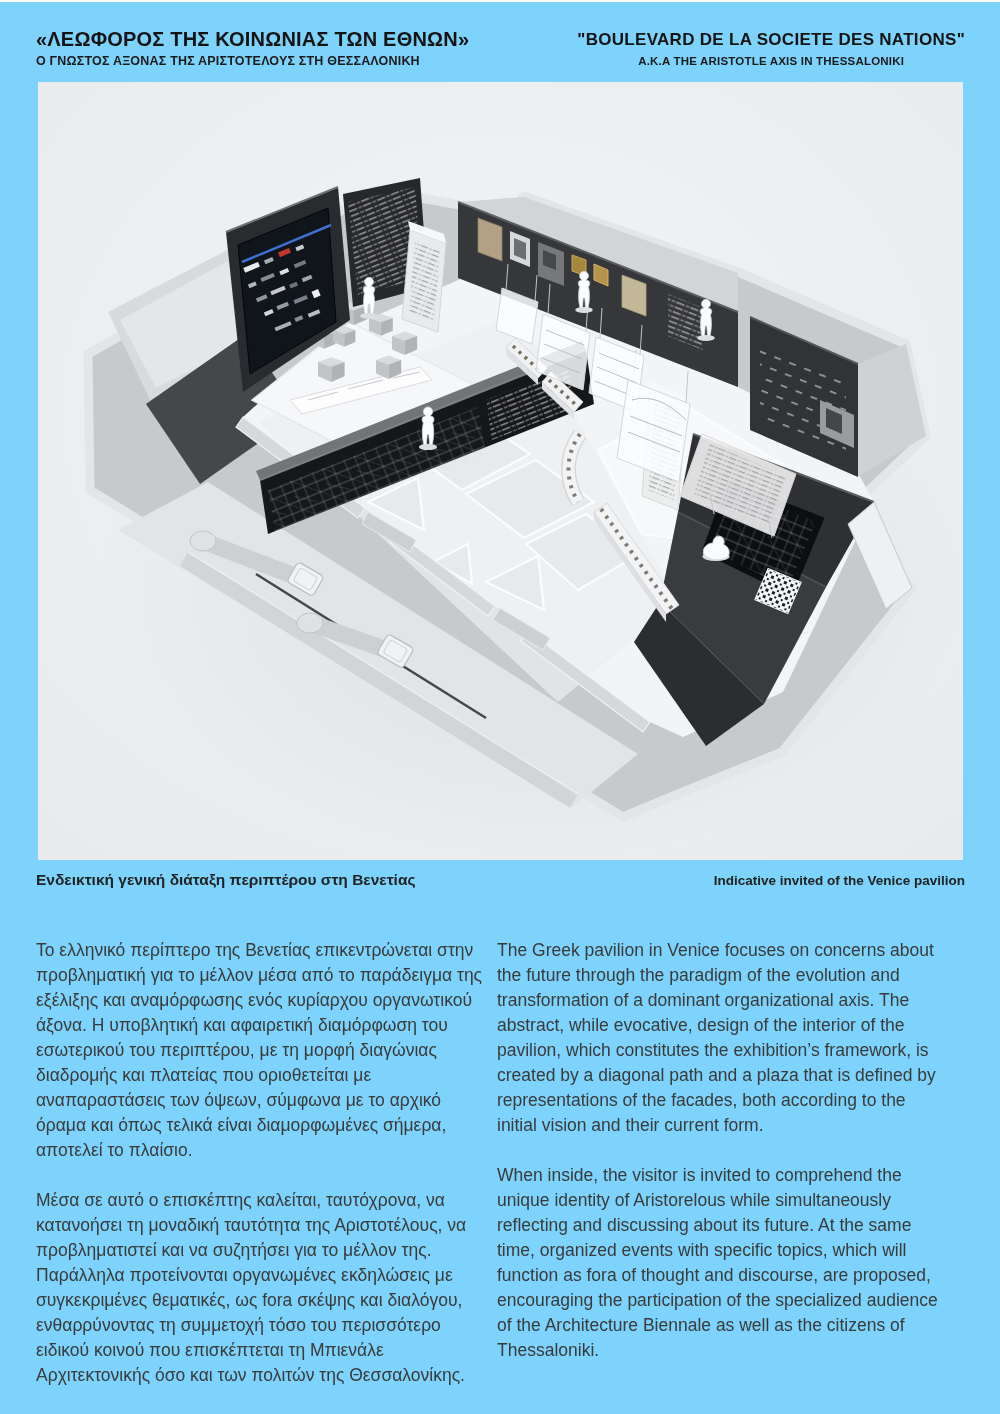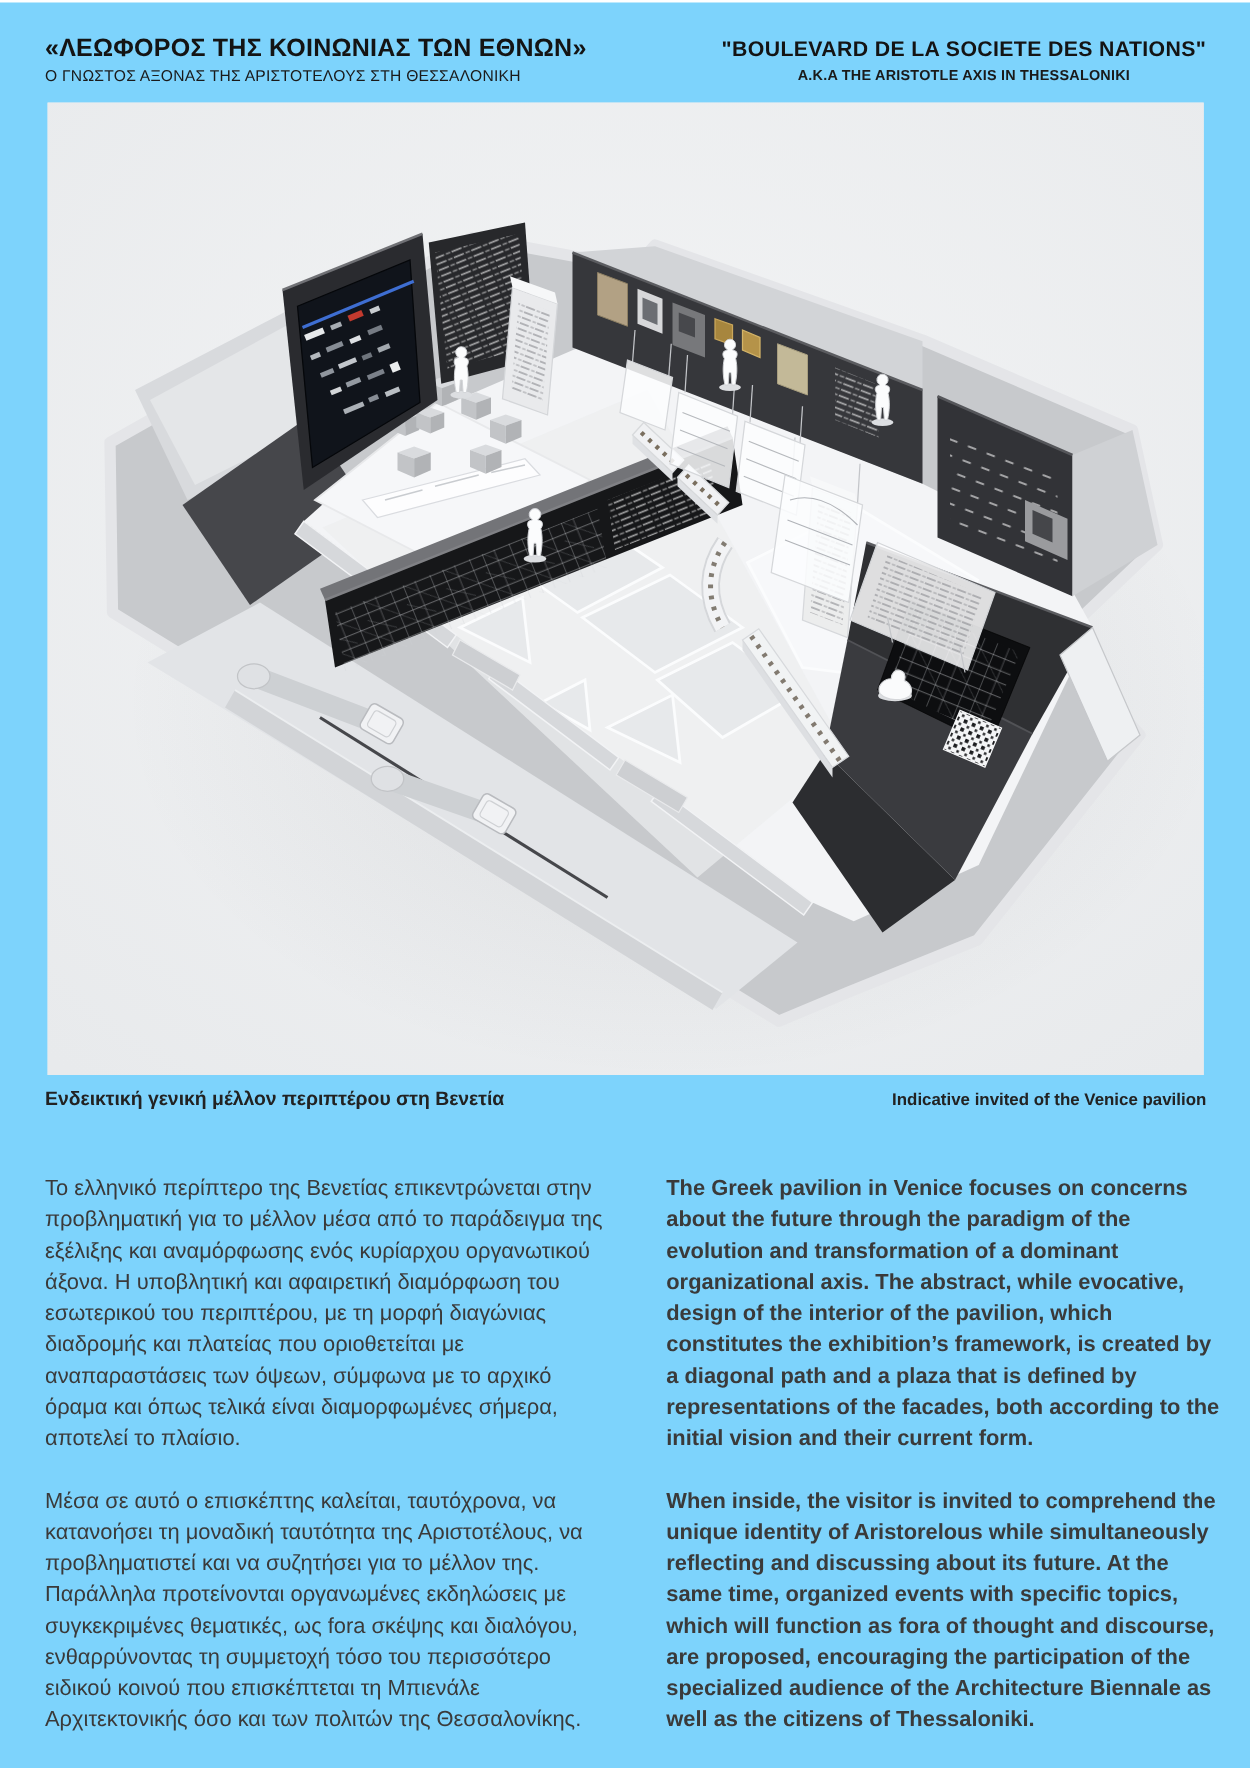--- a/index.html
+++ b/index.html
@@ -2,33 +2,33 @@
 <html><head>
 <meta charset="utf-8">
 <style>
   * { margin:0; padding:0; box-sizing:border-box; }
   html,body { background:#ffffff; }
   .page { position:relative; width:1000px; height:1414px; margin:2px auto; background:#7dd3fc;
           font-family:"Liberation Sans", sans-serif; color:#1d1d1d; overflow:hidden; }
   .header { position:absolute; left:36px; right:35px; top:26px; display:flex;
             justify-content:space-between; align-items:flex-start; }
   .h-left .title { font-size:20px; font-weight:bold; letter-spacing:.2px; color:#141414; }
-  .h-left .subtitle { font-size:12.5px; font-weight:normal; margin-top:3px; letter-spacing:.2px; color:#1a1a1a; }
+  .h-left .subtitle { font-size:12.5px; font-weight:bold; margin-top:3px; letter-spacing:.2px; color:#1a1a1a; }
   .h-right { text-align:right; }
   .h-right .title { font-size:17px; font-weight:bold; letter-spacing:.3px; margin-top:2px; color:#141414; }
   .h-right .subtitle { font-size:11.5px; font-weight:bold; margin-top:5px; letter-spacing:.2px; color:#1a1a1a;text-align:center; }
   .render { position:absolute; left:38px; top:80px; width:925px; height:778px; background:#eceef0; }
   .render svg { display:block; width:100%; height:100%; }
   .captions { position:absolute; left:36px; right:35px; top:869px; display:flex;
               justify-content:space-between; align-items:baseline; color:#222; }
   .cap-left { font-size:15.5px; font-weight:bold; }
   .cap-right { font-size:13.5px; font-weight:bold; }
-  .cols { position:absolute; top:936px; left:36px; display:flex; gap:50px; color:#3a3a3a; }
+  .cols { position:absolute; top:936px; left:36px; display:flex; gap:14px; color:#3a3a3a; }
   .col-gr { width:447px; }
-  .col-en { width:449px;font-weight:bold; }
+  .col-en { width:449px; }
   .cols p { font-size:17.5px; line-height:25px; margin:0 0 25px 0; }
 </style>
 </head>
 <body>
 
 <div class="page">
 
   <header class="header">
     <div class="h-left">
       <div class="title">«ΛΕΩΦΟΡΟΣ ΤΗΣ ΚΟΙΝΩΝΙΑΣ ΤΩΝ ΕΘΝΩΝ»</div>
@@ -324,21 +324,21 @@
         <use href="#fig" transform="translate(331,232) scale(1.25)"></use>
         <use href="#fig" transform="translate(546,226) scale(1.25)"></use>
         <use href="#fig" transform="translate(668,254) scale(1.25)"></use>
         <use href="#fig" transform="translate(390,363) scale(1.3)"></use>
         <use href="#figsit" transform="translate(678,470) scale(1.5)"></use>
       </g>
     </svg>
   </figure>
 
   <div class="captions">
-    <div class="cap-left">Ενδεικτική γενική μέλλον περιπτέρου στη Βενετία</div>
+    <div class="cap-left">Ενδεικτική γενική διάταξη περιπτέρου στη Βενετίας</div>
     <div class="cap-right">Indicative invited of the Venice pavilion</div>
   </div>
 
   <main class="cols">
     <section class="col-gr">
       <p>Το ελληνικό περίπτερο της Βενετίας επικεντρώνεται στην προβληματική για το μέλλον μέσα από το παράδειγμα της εξέλιξης και αναμόρφωσης ενός κυρίαρχου οργανωτικού άξονα. Η υποβλητική και αφαιρετική διαμόρφωση του εσωτερικού του περιπτέρου, με τη μορφή διαγώνιας διαδρομής και πλατείας που οριοθετείται με αναπαραστάσεις των όψεων, σύμφωνα με το αρχικό όραμα και όπως τελικά είναι διαμορφωμένες σήμερα, αποτελεί το πλαίσιο.</p>
       <p>Μέσα σε αυτό ο επισκέπτης καλείται, ταυτόχρονα, να κατανοήσει τη μοναδική ταυτότητα της Αριστοτέλους, να προβληματιστεί και να συζητήσει για το μέλλον της. Παράλληλα προτείνονται οργανωμένες εκδηλώσεις με συγκεκριμένες θεματικές, ως fora σκέψης και διαλόγου, ενθαρρύνοντας τη συμμετοχή τόσο του περισσότερο ειδικού κοινού που επισκέπτεται τη Μπιενάλε Αρχιτεκτονικής όσο και των πολιτών της Θεσσαλονίκης.</p>
     </section>
     <section class="col-en">
       <p>The Greek pavilion in Venice focuses on concerns about the future through the paradigm of the evolution and transformation of a dominant organizational axis. The abstract, while evocative, design of the interior of the pavilion, which constitutes the exhibition’s framework, is created by a diagonal path and a plaza that is defined by representations of the facades, both according to the initial vision and their current form.</p>

